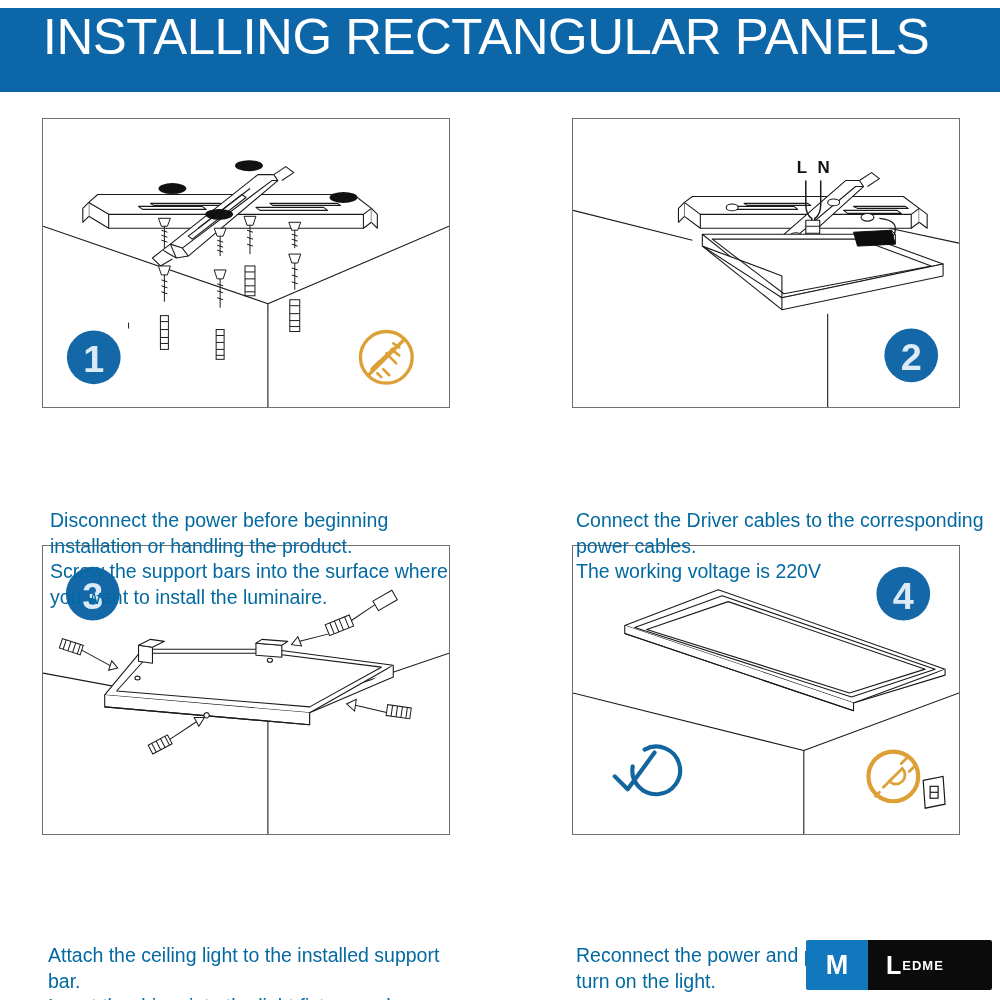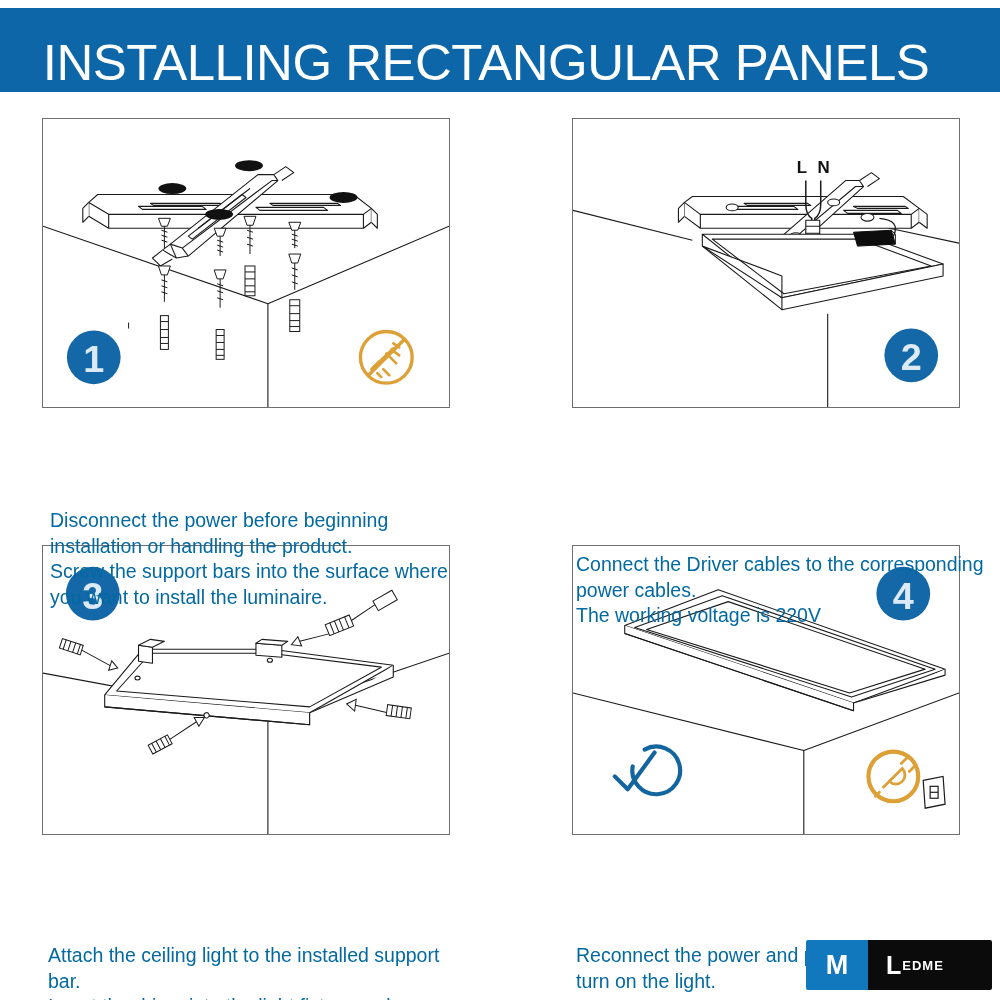--- a/index.html
+++ b/index.html
@@ -10,21 +10,21 @@
     font-family:"Liberation Sans","DejaVu Sans",sans-serif;
     overflow:hidden;
     position:relative;
   }
   .sheet{position:absolute;left:0;top:0;width:1000px;height:1000px;background:#fff;}
 
   
   .header{
     position:absolute;left:0;top:8px;width:1000px;height:84px;
     background:#0c66a8;
-    display:flex;align-items:flex-end;
+    display:flex;align-items:flex-start;
   }
   .header-title{
     color:#ffffff;
     font-size:50px;
     letter-spacing:-0.5px;
     font-weight:400;
     padding-left:42px;
     white-space:nowrap;
     transform:scaleX(1.02);
     transform-origin:left center;
@@ -50,21 +50,21 @@
 
   
   .caption{
     position:absolute;
     font-size:19.5px;
     line-height:25.5px;
     color:#0369a1;
     white-space:pre-line;
   }
   .cap-1{left:50px;top:408px;width:420px;}
-  .cap-2{left:576px;top:408px;width:420px;margin-top:44px;}
+  .cap-2{left:576px;top:408px;width:420px;}
   .cap-3{left:48px;top:843px;width:420px;}
   .cap-4{left:576px;top:843px;width:420px;}
 
   
   .logo{
     position:absolute;left:806px;top:940px;
     width:186px;height:50px;
     display:flex;align-items:stretch;
     border-radius:2px;overflow:hidden;
   }

